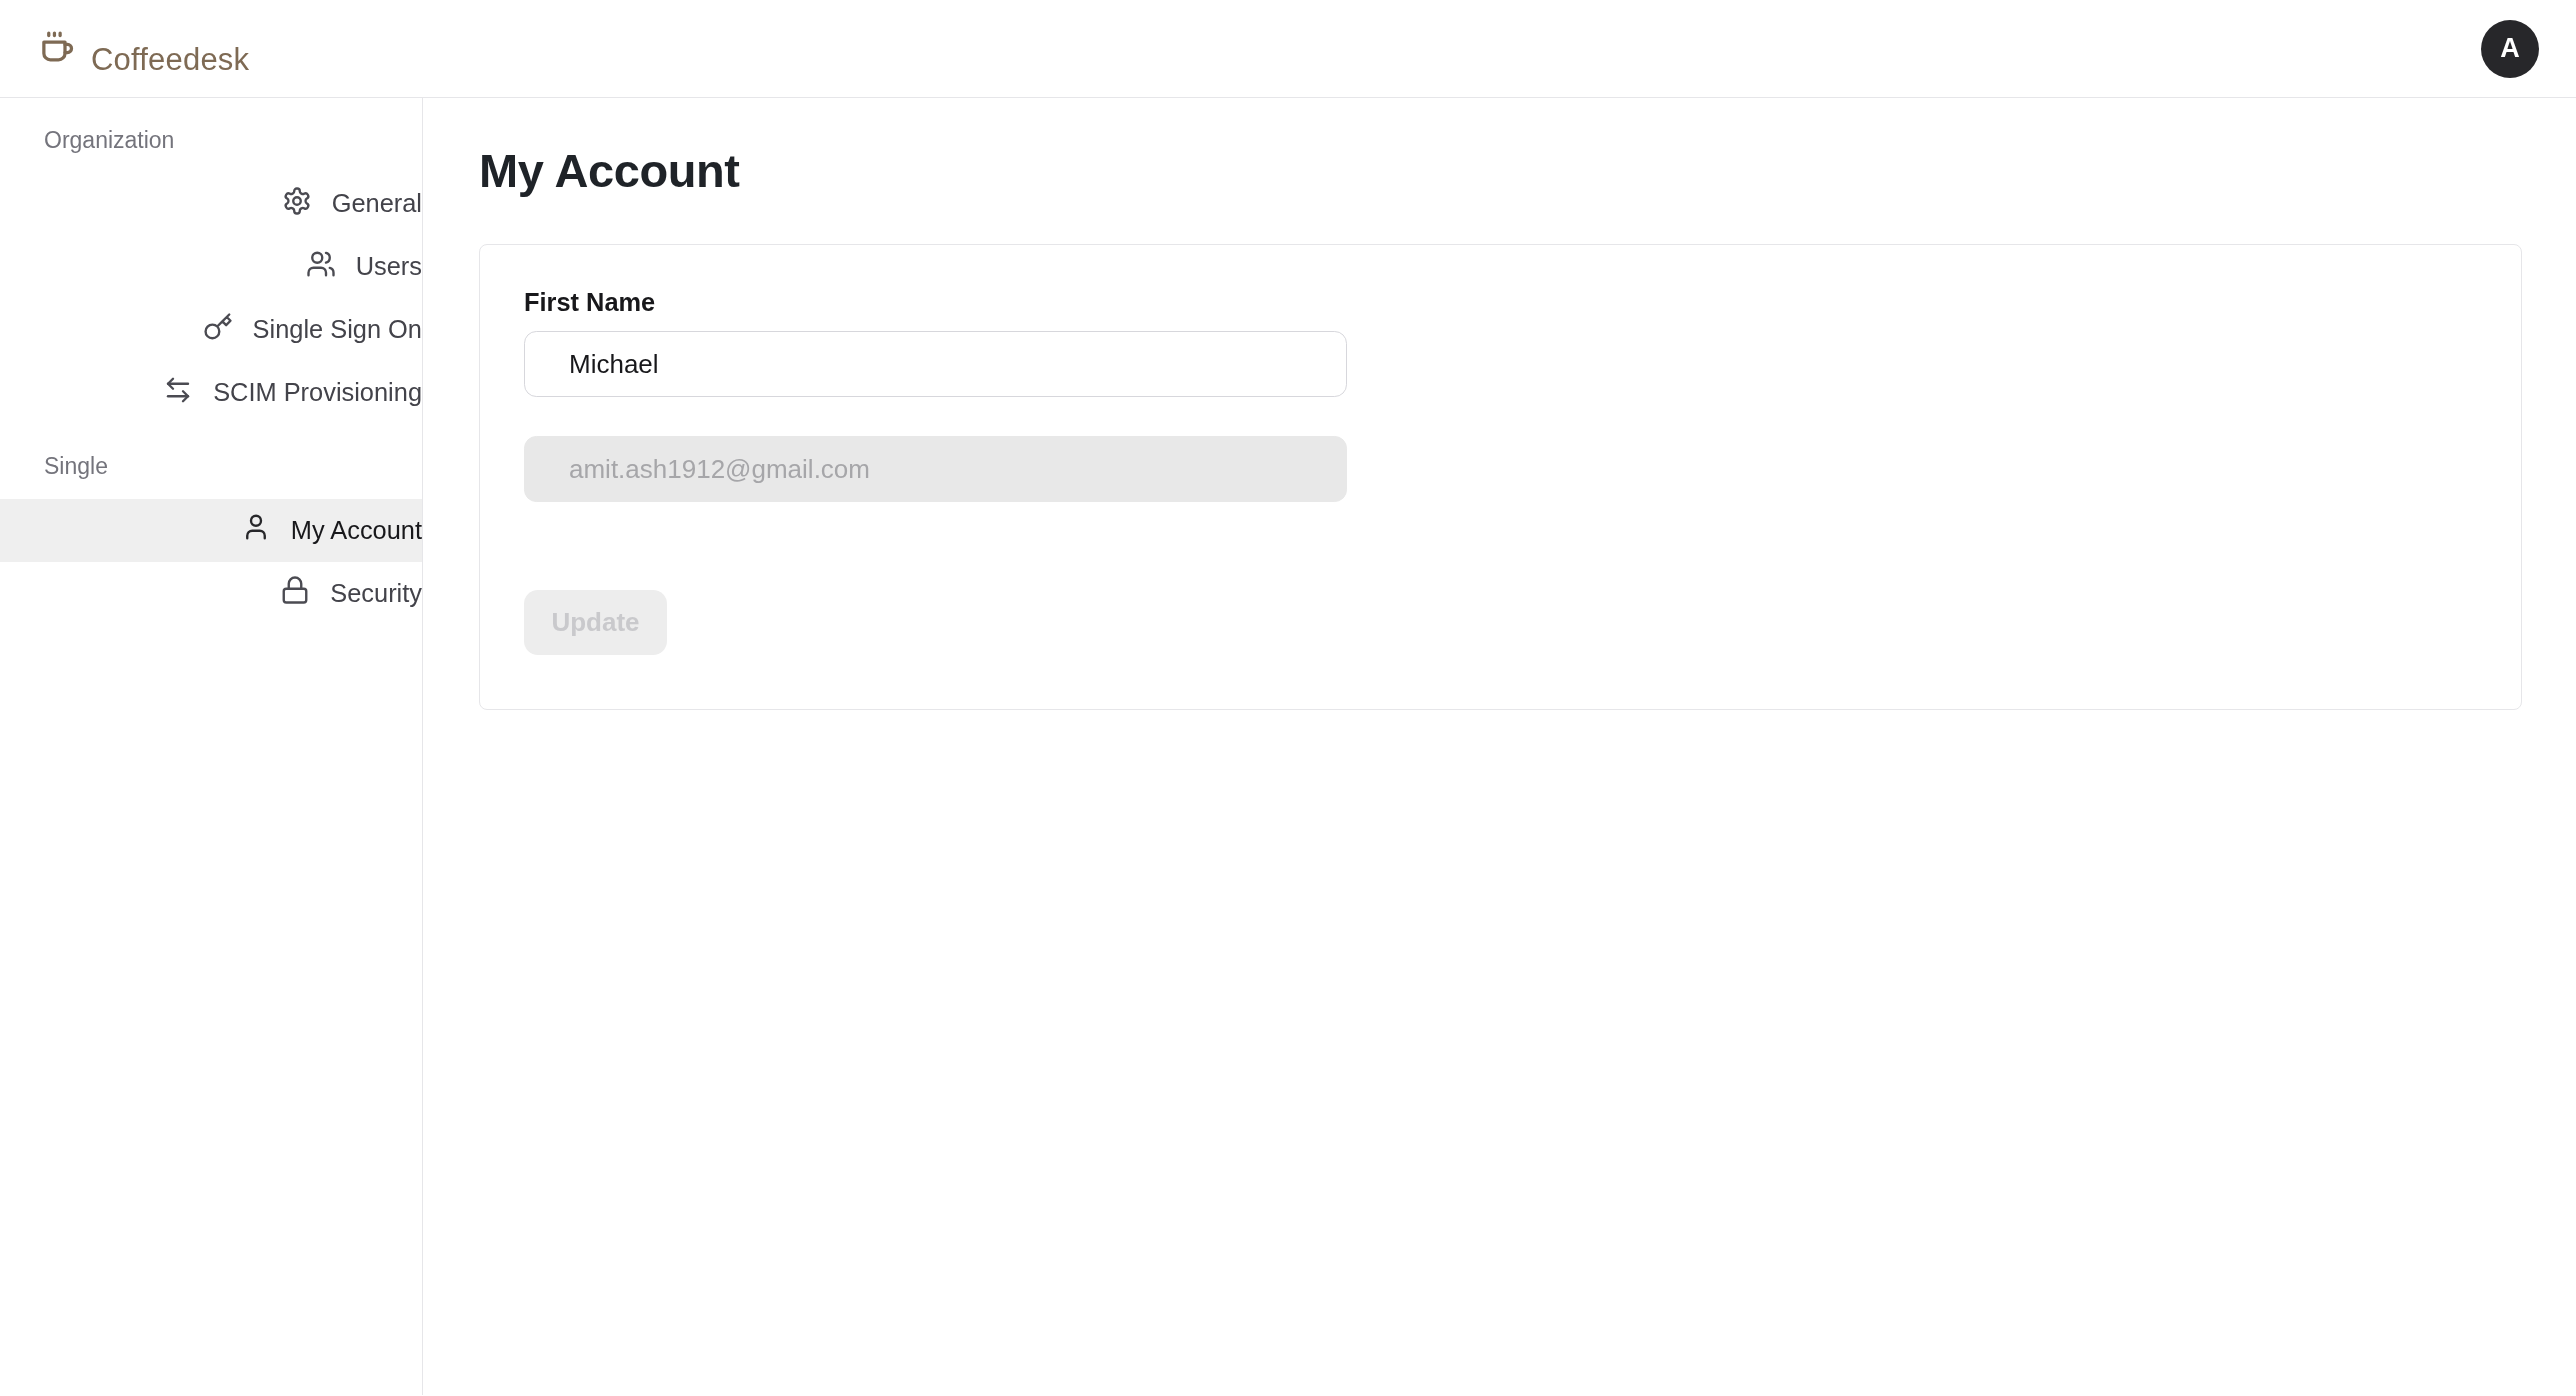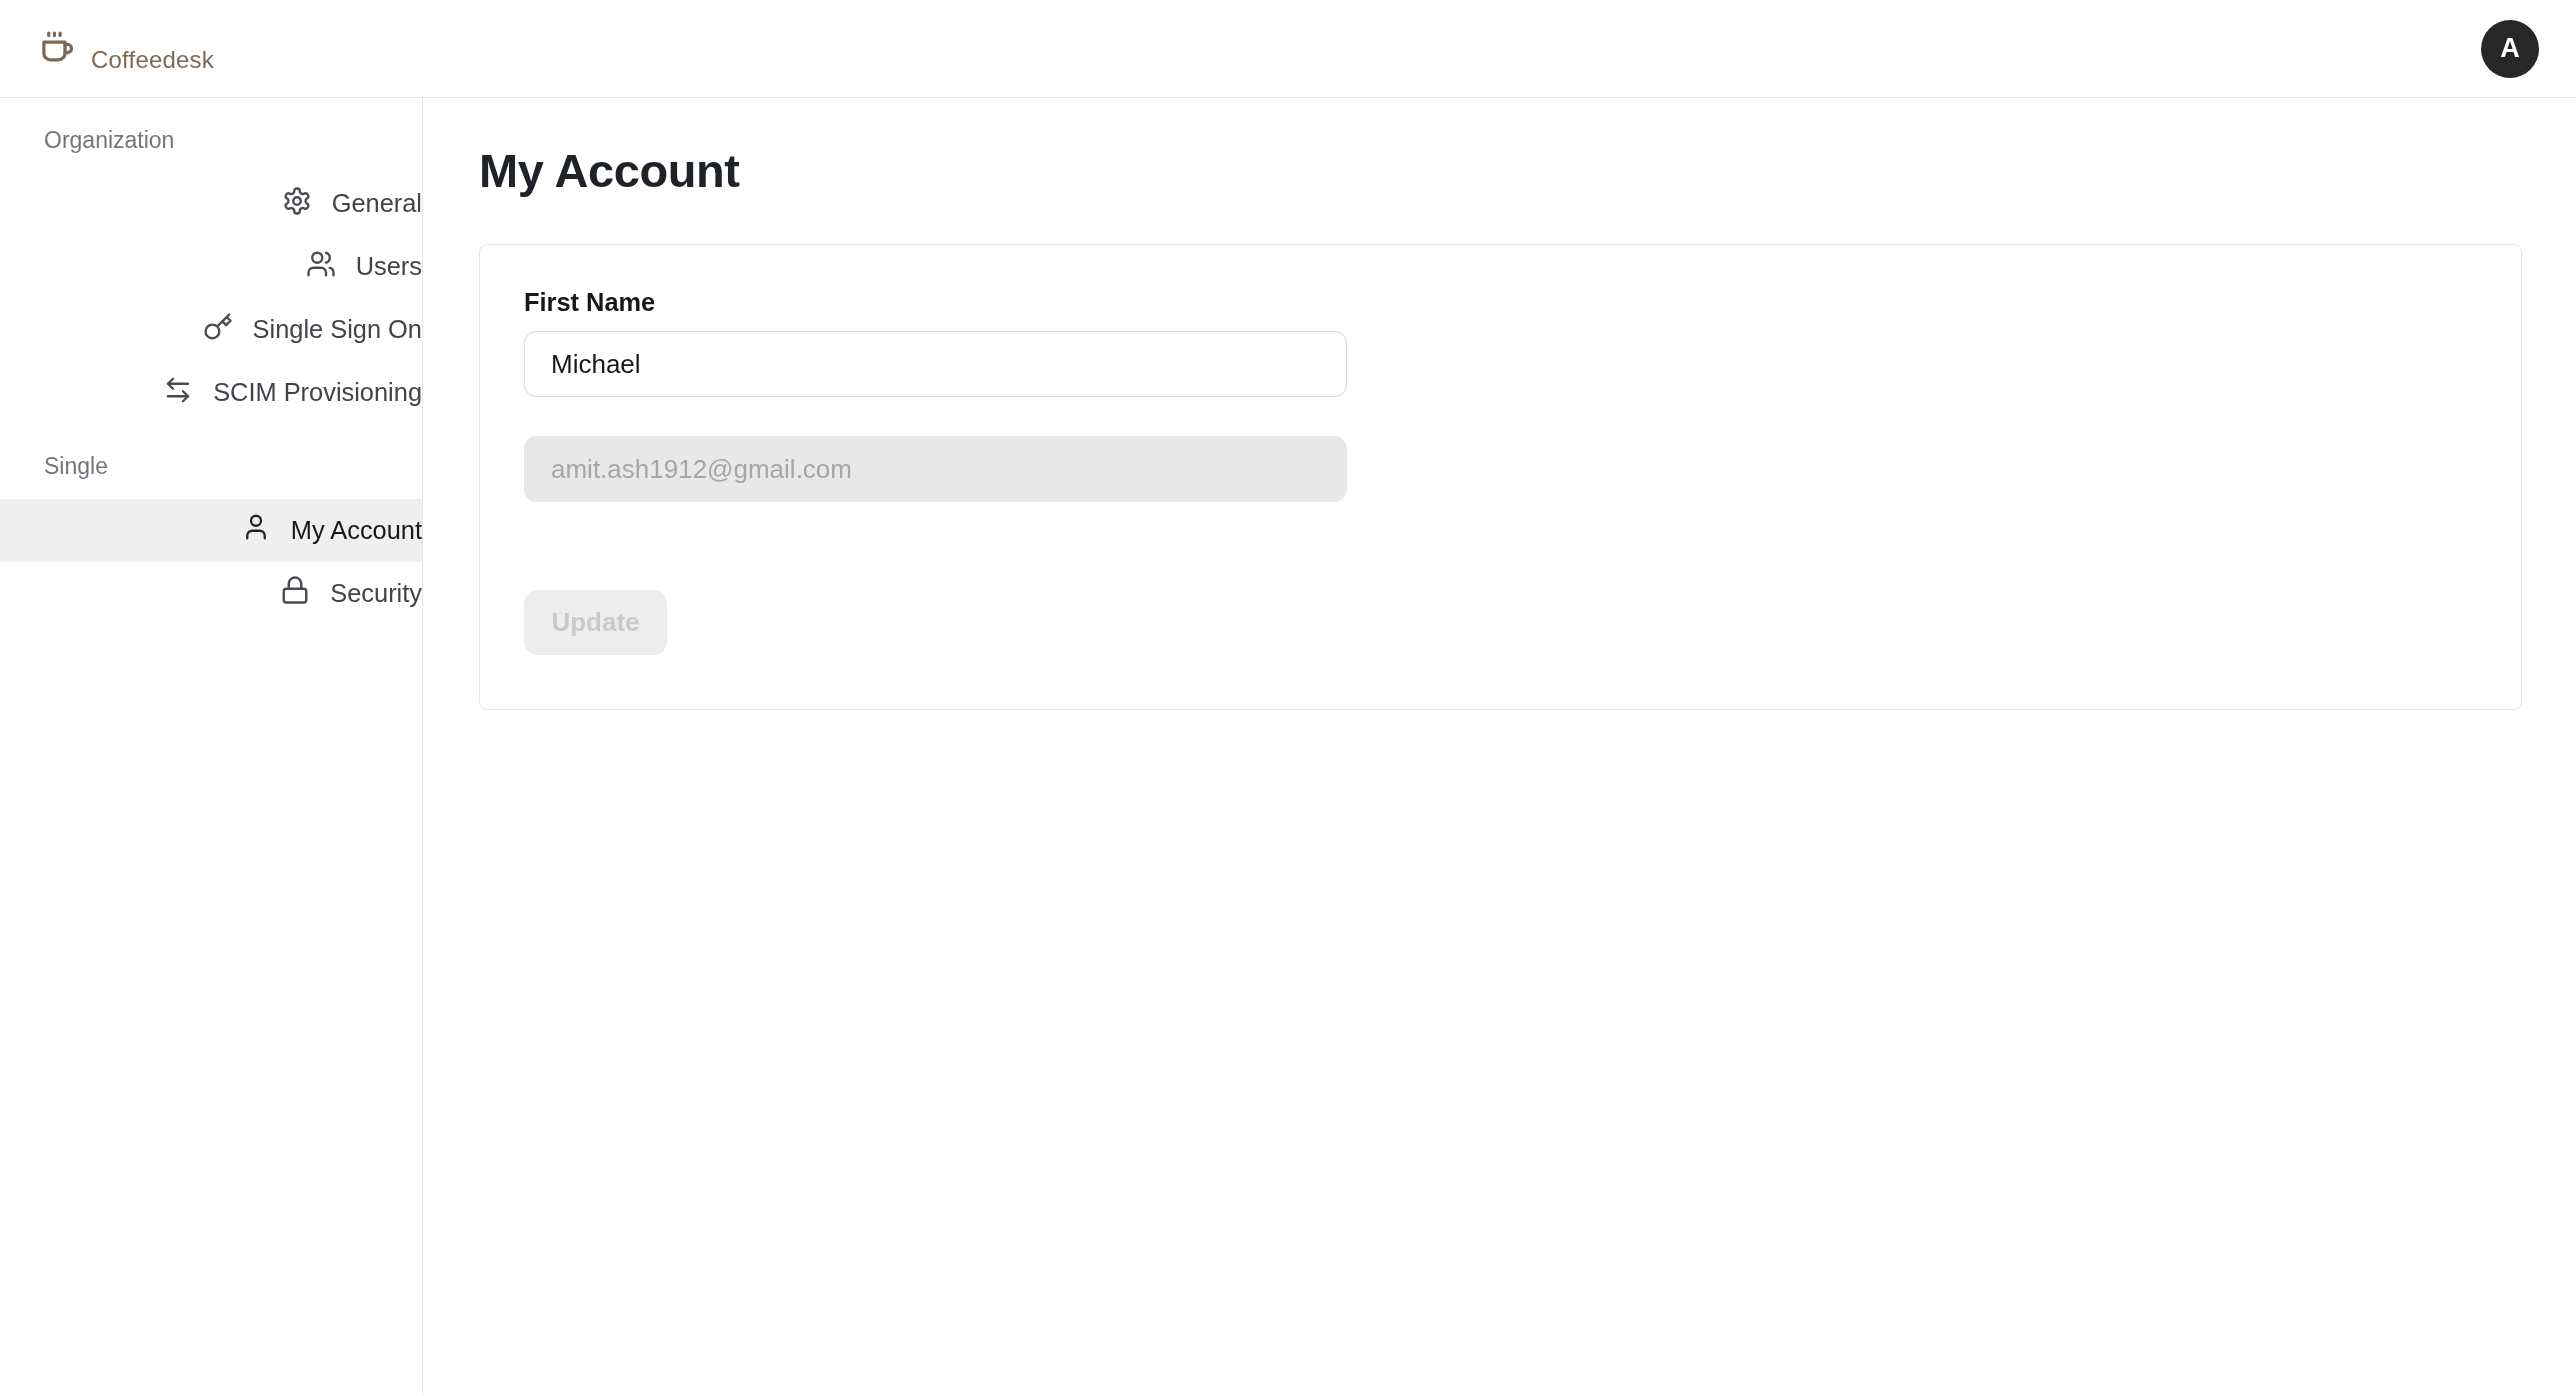--- a/index.html
+++ b/index.html
@@ -16,21 +16,21 @@
     border-bottom: 1.8px solid #e6e6e9;
     display: flex;
     align-items: center;
     justify-content: space-between;
     padding: 0 37px 0 39px;
     background: #fff;
   }
   .brand { display: flex; align-items: center; gap: 13px; }
   .brand svg { display: block; }
   .brand-name {
-    font-size: 24px;
+    font-size: 31px;
     font-weight: 500;
     color: #7e6a54;
     letter-spacing: 0.2px;
     margin-top: 22px;
   }
   .avatar {
     width: 58px; height: 58px;
     border-radius: 50%;
     background: #27272a;
     color: #ffffff;
@@ -103,21 +103,21 @@
     margin-bottom: 14px;
     line-height: 30px;
   }
   .label-row { display: flex; align-items: center; gap: 28px; margin-bottom: 14px; }
   .label-row .field-label { margin-bottom: 0; }
   .text-input {
     width: 823px;
     height: 66px;
     border: 1.8px solid #d7d7dc;
     border-radius: 12.3px;
-    padding: 0 26px;
+    padding: 0 44px;
     font-size: 26px;
     font-family: "Liberation Sans", sans-serif;
     color: #18181b;
     background: #ffffff;
     outline: none;
     display: block;
   }
   .text-input:disabled {
     background: #e8e8e8;
     border-color: #e8e8e8;

